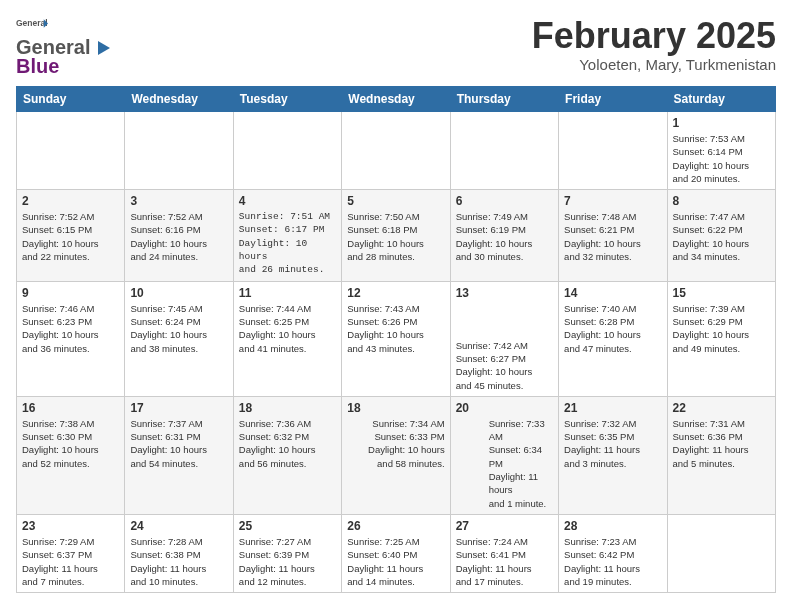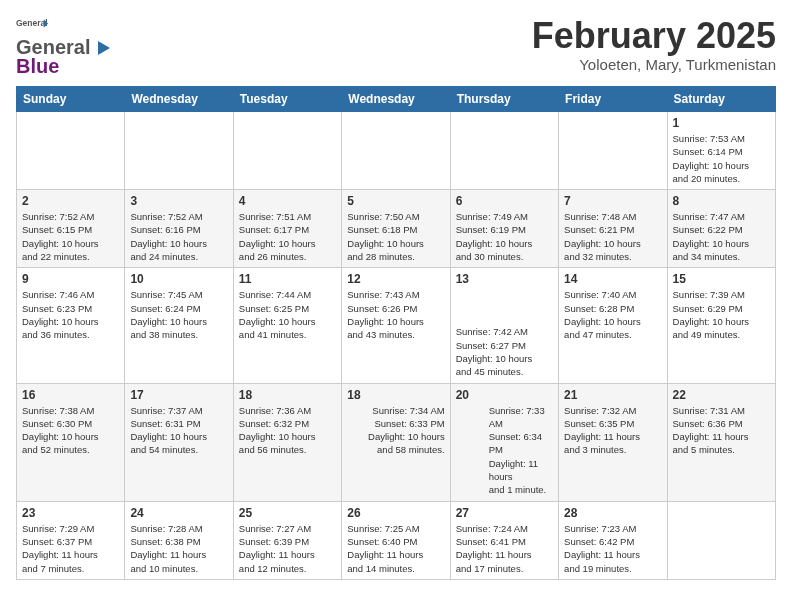--- a/index.html
+++ b/index.html
@@ -143,21 +143,21 @@
         </td>
         <td>
           <span class="day-num">3</span>
           <div class="day-info" style="white-space: pre-line;">Sunrise: 7:52 AM
 Sunset: 6:16 PM
 Daylight: 10 hours
 and 24 minutes.</div>
         </td>
         <td>
           <span class="day-num">4</span>
-          <div class="day-info" style="white-space: pre-line;">Sunrise: 7:51 AM
+          <div class="day-info" style="white-space: pre-line; font-family: Liberation Mono, monospace;">Sunrise: 7:51 AM
 Sunset: 6:17 PM
 Daylight: 10 hours
 and 26 minutes.</div>
         </td>
         <td>
           <span class="day-num">5</span>
           <div class="day-info" style="white-space: pre-line;">Sunrise: 7:50 AM
 Sunset: 6:18 PM
 Daylight: 10 hours
 and 28 minutes.</div>

